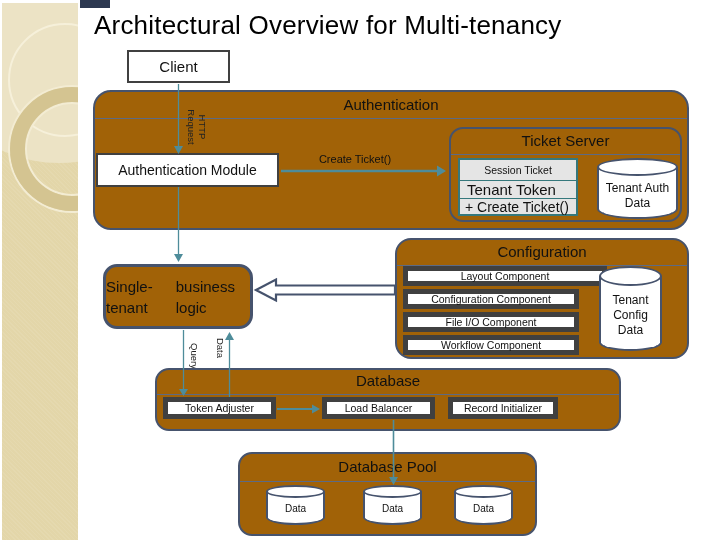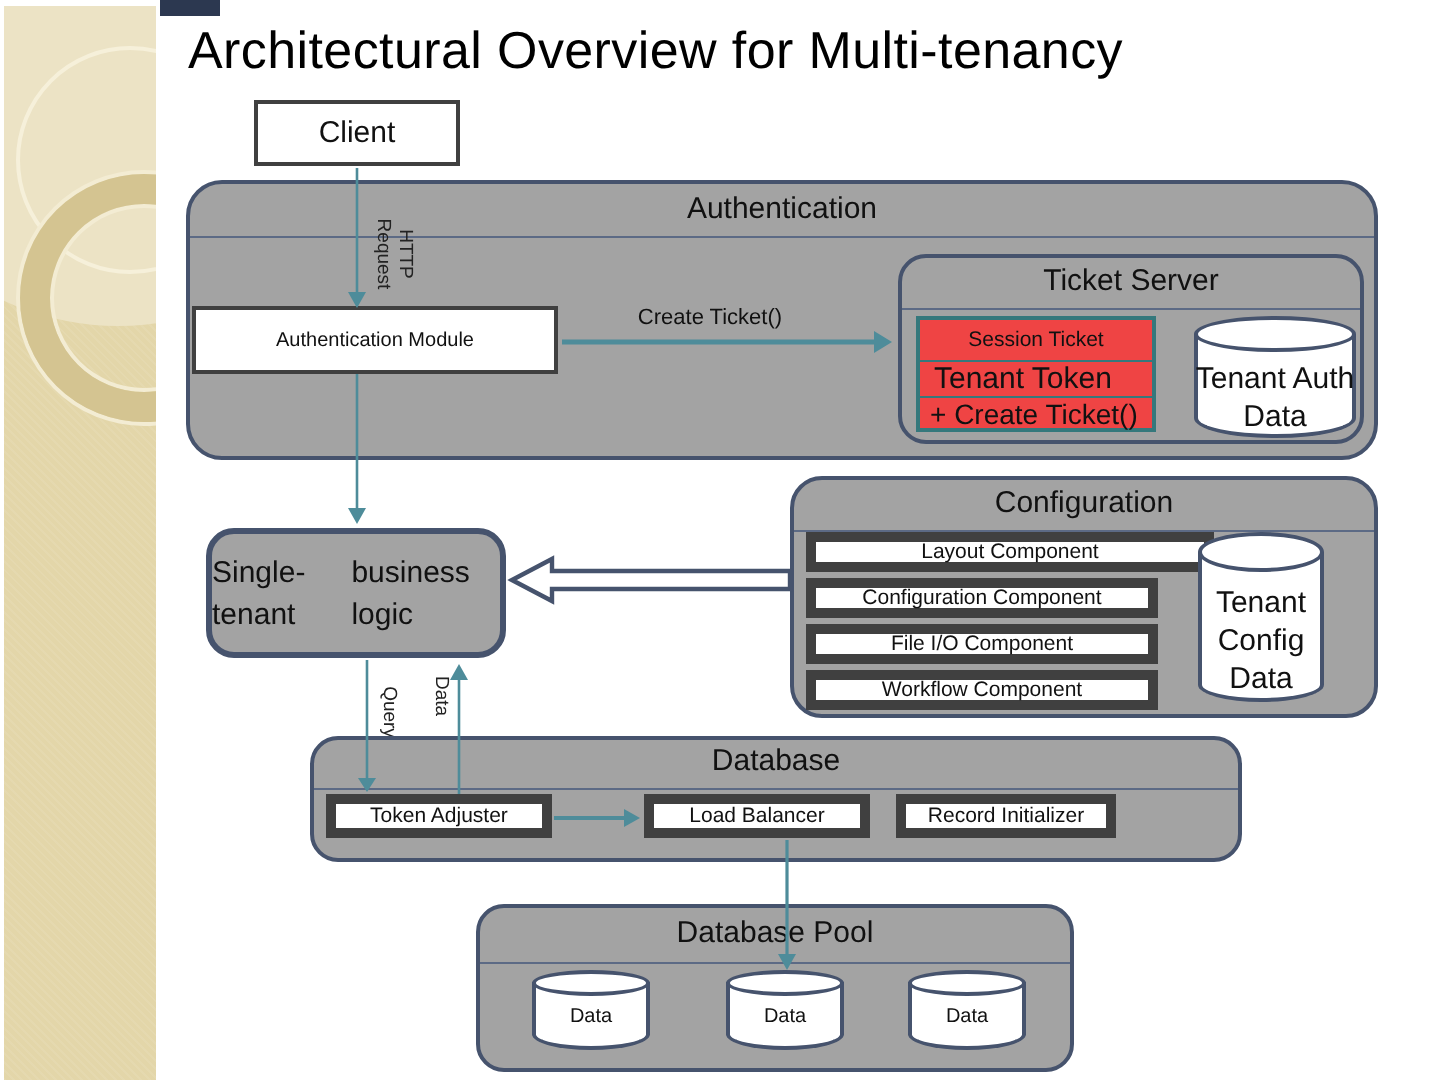--- a/index.html
+++ b/index.html
@@ -20,30 +20,30 @@
     border:15px solid #d4c491;box-shadow:0 0 0 2px #f3ecd3, inset 0 0 0 2px #f3ecd3;}
   #top-ornament{left:80px;top:0;width:30px;height:8px;background:#2c3850;}
 
   
   #page-title{left:94px;top:10px;width:610px;font-size:26px;color:#000000;font-weight:400;letter-spacing:.2px;}
   .tiny-rot{font-size:9.5px;line-height:1.2;text-align:center;color:#222;}
 
   
   .tbox{background:#fff;border:5px solid #404040;display:flex;align-items:center;justify-content:center;
     font-size:10.5px;text-align:center;box-sizing:border-box;}
-  .tbox-lg{border-width:2.5px;font-size:10px;}
-  .frame{background:#a3a3a3;border:2.5px solid #46536d;border-radius:14px;box-sizing:border-box;}
+  .tbox-lg{border-width:2.5px;font-size:14px;}
+  .frame{background:#a16207;border:2.5px solid #46536d;border-radius:14px;box-sizing:border-box;}
   .frame-title{position:absolute;left:0;right:0;text-align:center;font-size:15px;color:#111;}
   .frame-rule{position:absolute;left:0;right:0;border-top:1.2px solid #5c6a85;}
 
   
   .cylinder{position:absolute;}
   .cyl-body{position:absolute;left:0;right:0;bottom:0;background:#fff;border:2.5px solid #46536d;border-top:none;box-sizing:border-box;}
   .cyl-top{position:absolute;left:0;right:0;top:0;background:#fff;border:2.5px solid #46536d;border-radius:50%;box-sizing:border-box;}
-  .cyl-label{position:absolute;left:0;right:0;text-align:center;font-size:15px;line-height:1.25;}
+  .cyl-label{position:absolute;left:0;right:0;text-align:center;font-size:12px;line-height:1.25;}
 
   svg#connector-layer{position:absolute;left:0;top:0;pointer-events:none;}
 </style>
 </head>
 <body>
 
 <div id="slide">
 
   <div id="sidebar" class="abs">
     <div class="abs side-light"></div>
@@ -72,21 +72,21 @@
     <span>Authentication Module</span>
   </div>
 
   <div class="abs" style="left:300px;top:153px;width:110px;text-align:center;font-size:11px;">Create Ticket()</div>
 
   <div class="abs frame" style="left:449px;top:127px;width:233px;height:95px;border-radius:14px;">
     <div class="frame-title" style="top:3px;">Ticket Server</div>
     <div class="frame-rule" style="top:25px;"></div>
   </div>
 
-  <div class="abs" style="left:458px;top:158px;width:120px;height:58px;background:#ef4444;border:2px solid #35787c;box-sizing:border-box;">
+  <div class="abs" style="left:458px;top:158px;width:120px;height:58px;background:#e5e5e5;border:2px solid #35787c;box-sizing:border-box;">
     <div style="height:20px;border-bottom:1.5px solid #35787c;display:flex;align-items:center;justify-content:center;font-size:10.5px;">Session Ticket</div>
     <div style="height:17px;border-bottom:1.5px solid #35787c;display:flex;align-items:center;padding-left:7px;font-size:15px;">Tenant Token</div>
     <div style="height:16px;display:flex;align-items:center;padding-left:5px;font-size:14px;">+ Create Ticket()</div>
   </div>
 
   <div class="cylinder" style="left:597px;top:158px;width:81px;height:61px;">
     <div class="cyl-body" style="top:9px;border-radius:0 0 40px 40px / 0 0 10px 10px;"></div>
     <div class="cyl-top" style="height:18px;"></div>
     <div class="cyl-label" style="top:23px;">
       <span style="display:block;">Tenant Auth</span>

